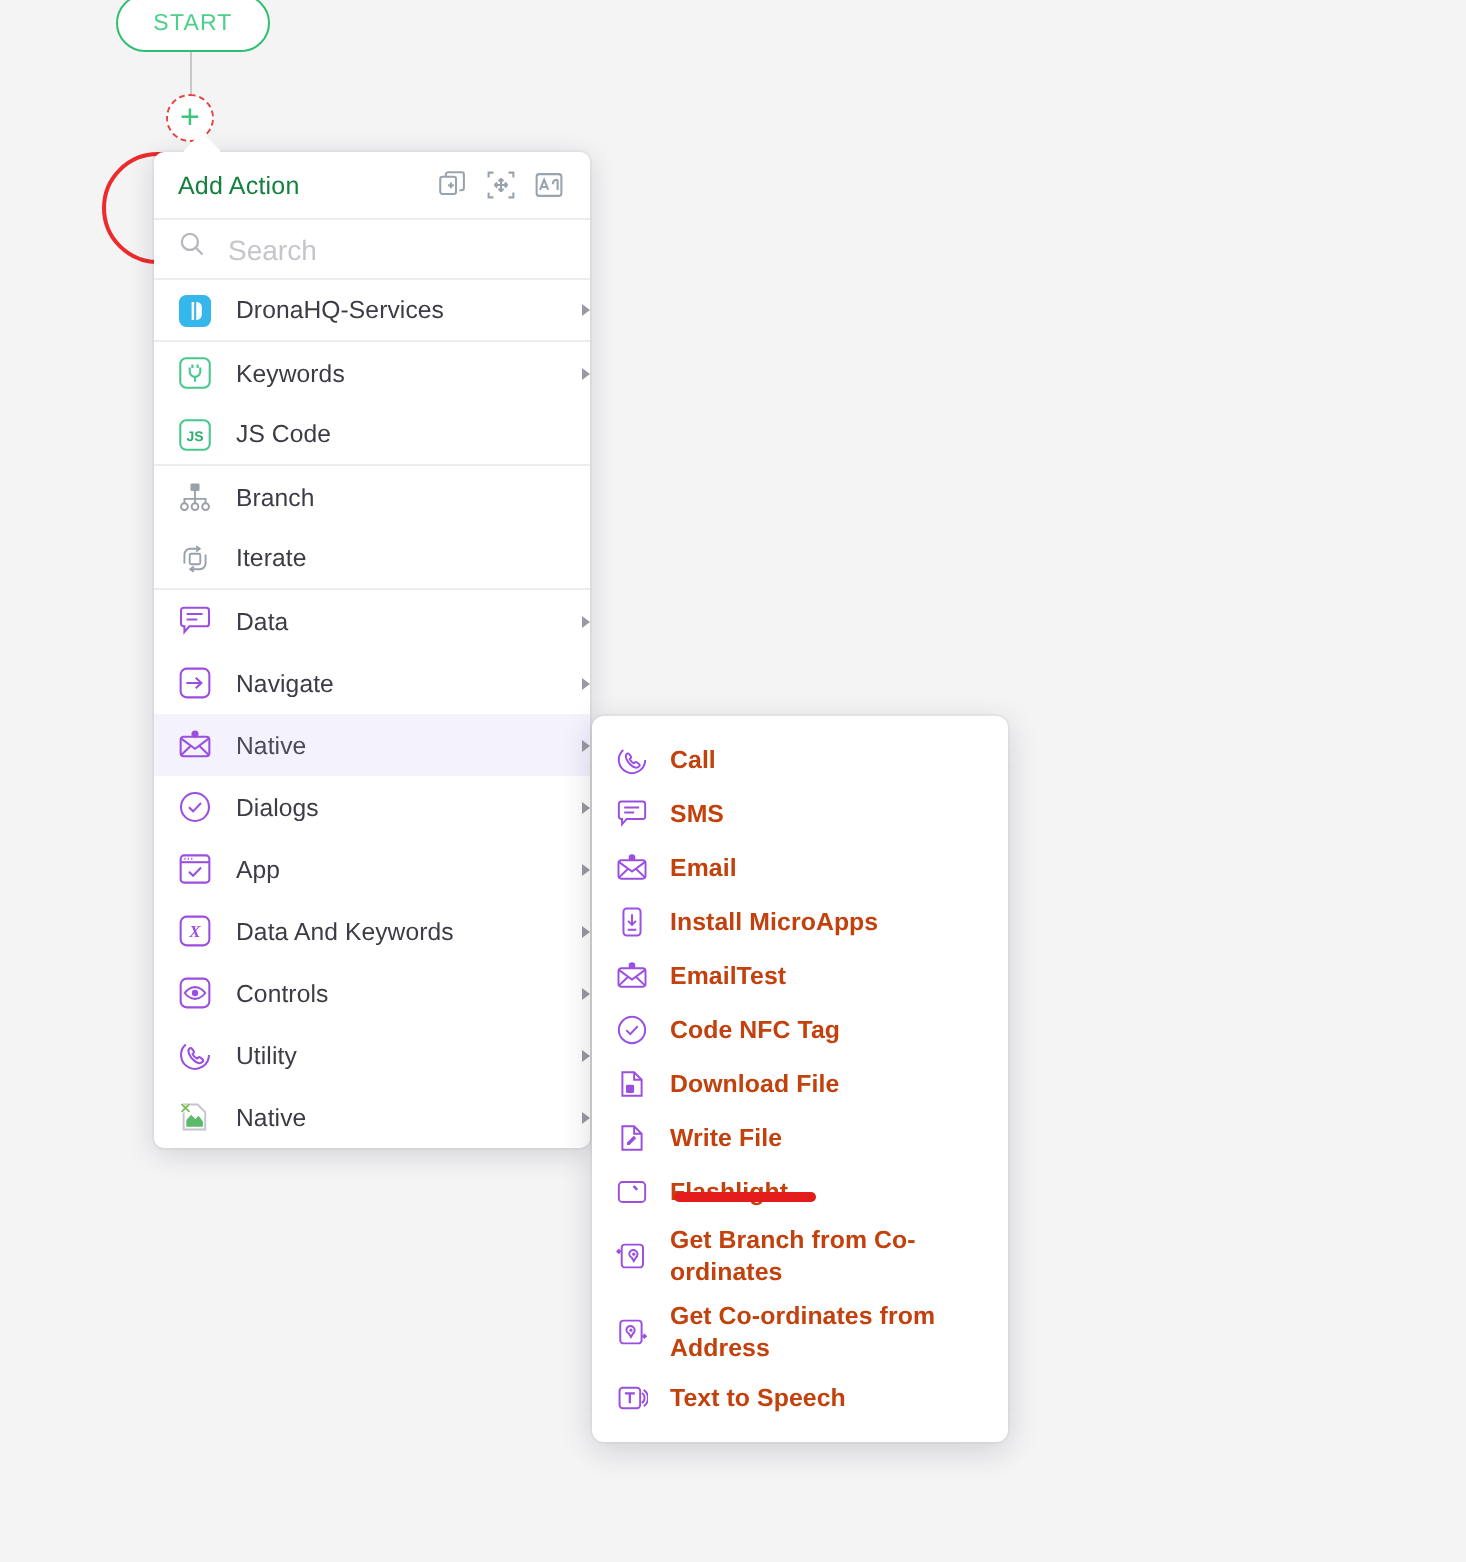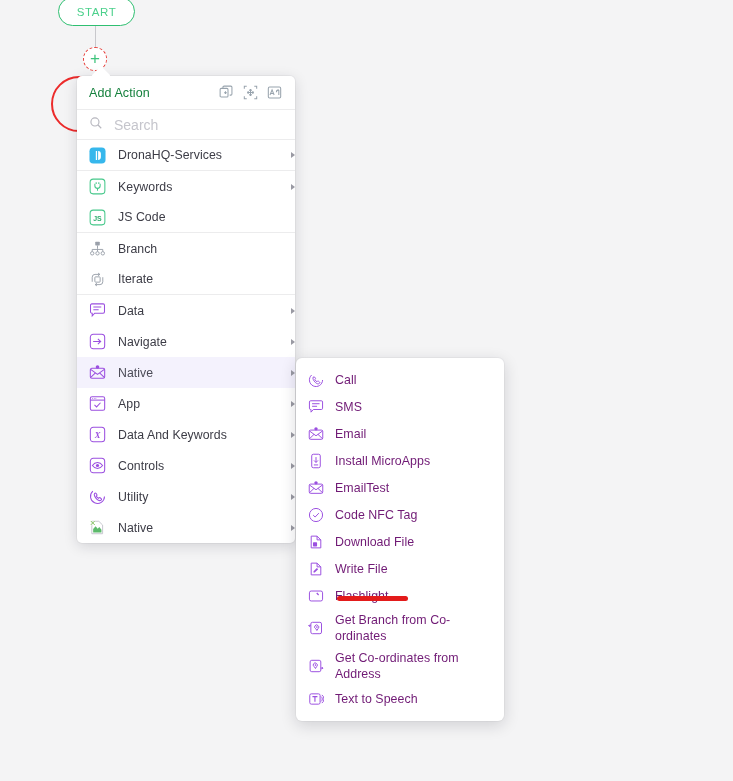--- a/index.html
+++ b/index.html
@@ -154,23 +154,24 @@
   }
   .sub-item {
     position: relative;
     min-height: 27px;
     display: flex; align-items: center;
     padding: 2px 10px 2px 12px;
     gap: 11px;
   }
   .sub-item .label {
     font-size: 12.4px;
-    color: #701a75;
+    color: #c2410c;
     line-height: 16px;
     letter-spacing: .05px;
+    font-weight: bold;
   }
   .sub-item.two-line { min-height: 38px; }
   .sub-icon {
     width: 16px; height: 16px;
     flex: 0 0 16px;
     display: flex; align-items: center; justify-content: center;
   }
   .sub-icon svg { display: block; }
 
   .red-underline {
@@ -330,20 +331,30 @@
           <svg width="17" height="17" viewBox="0 0 18 18" fill="none" stroke="#9b4fe0" stroke-width="1.1">
             <rect x="1.4" y="4.6" width="15.2" height="10.4" rx="1.6"></rect>
             <path d="M1.4 5.4 9 11l7.6-5.6M1.6 14.4l5.2-5M16.4 14.4l-5.2-5"></path>
             <circle cx="9" cy="3.2" r="1.9" fill="#9b4fe0" stroke="none"></circle>
           </svg>
         </span>
         <span class="label">Native</span>
         <span class="caret-right"></span>
       </div>
 
+      <div class="menu-item">
+        <span class="menu-icon">
+          <svg width="17" height="17" viewBox="0 0 18 18" fill="none" stroke="#9b4fe0" stroke-width="1.1">
+            <circle cx="9" cy="9" r="7.4"></circle>
+              <path d="M5.8 9.1l2.2 2.2 4.2-4.4"></path>
+          </svg>
+        </span>
+        <span class="label">Dialogs</span>
+        <span class="caret-right"></span>
+      </div>
 
       <div class="menu-item">
         <span class="menu-icon">
           <svg width="17" height="17" viewBox="0 0 18 18" fill="none" stroke="#9b4fe0" stroke-width="1.1">
             <rect x="1.4" y="1.8" width="15.2" height="14.4" rx="1.8"></rect>
             <path d="M1.4 5.4h15.2"></path>
             <path d="M3.4 3.6h.6M5.2 3.6h.6M7 3.6h.6"></path>
             <path d="M5.8 10.4l2.2 2.2 4.2-4.4"></path>
           </svg>
         </span>

